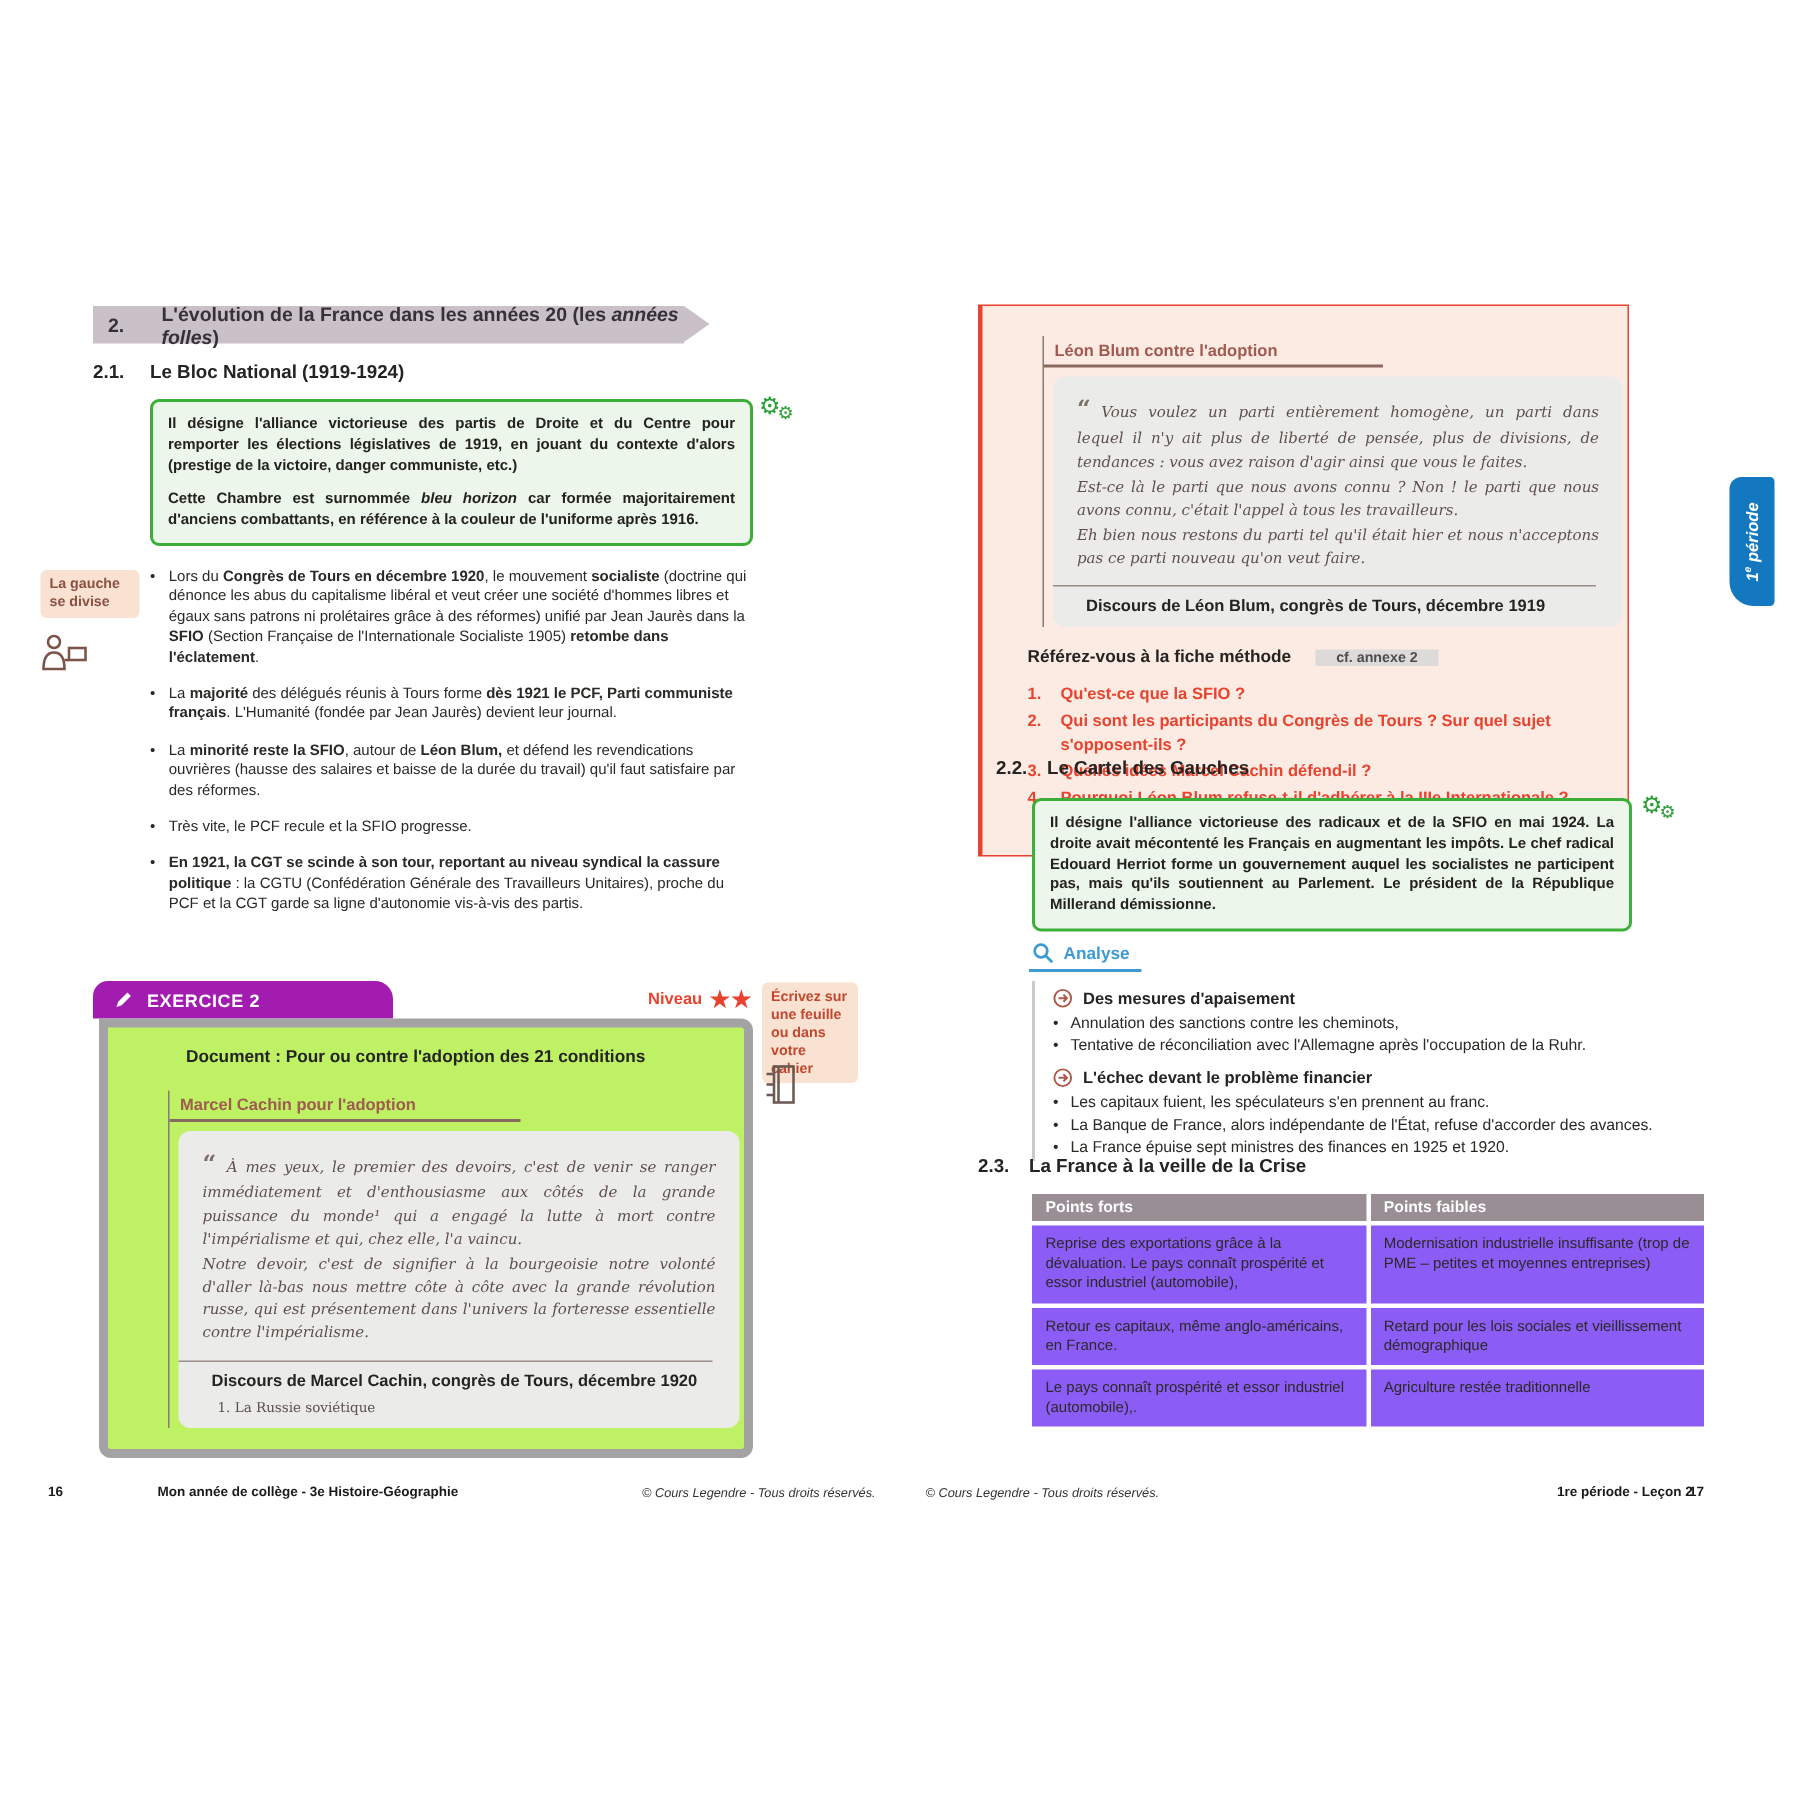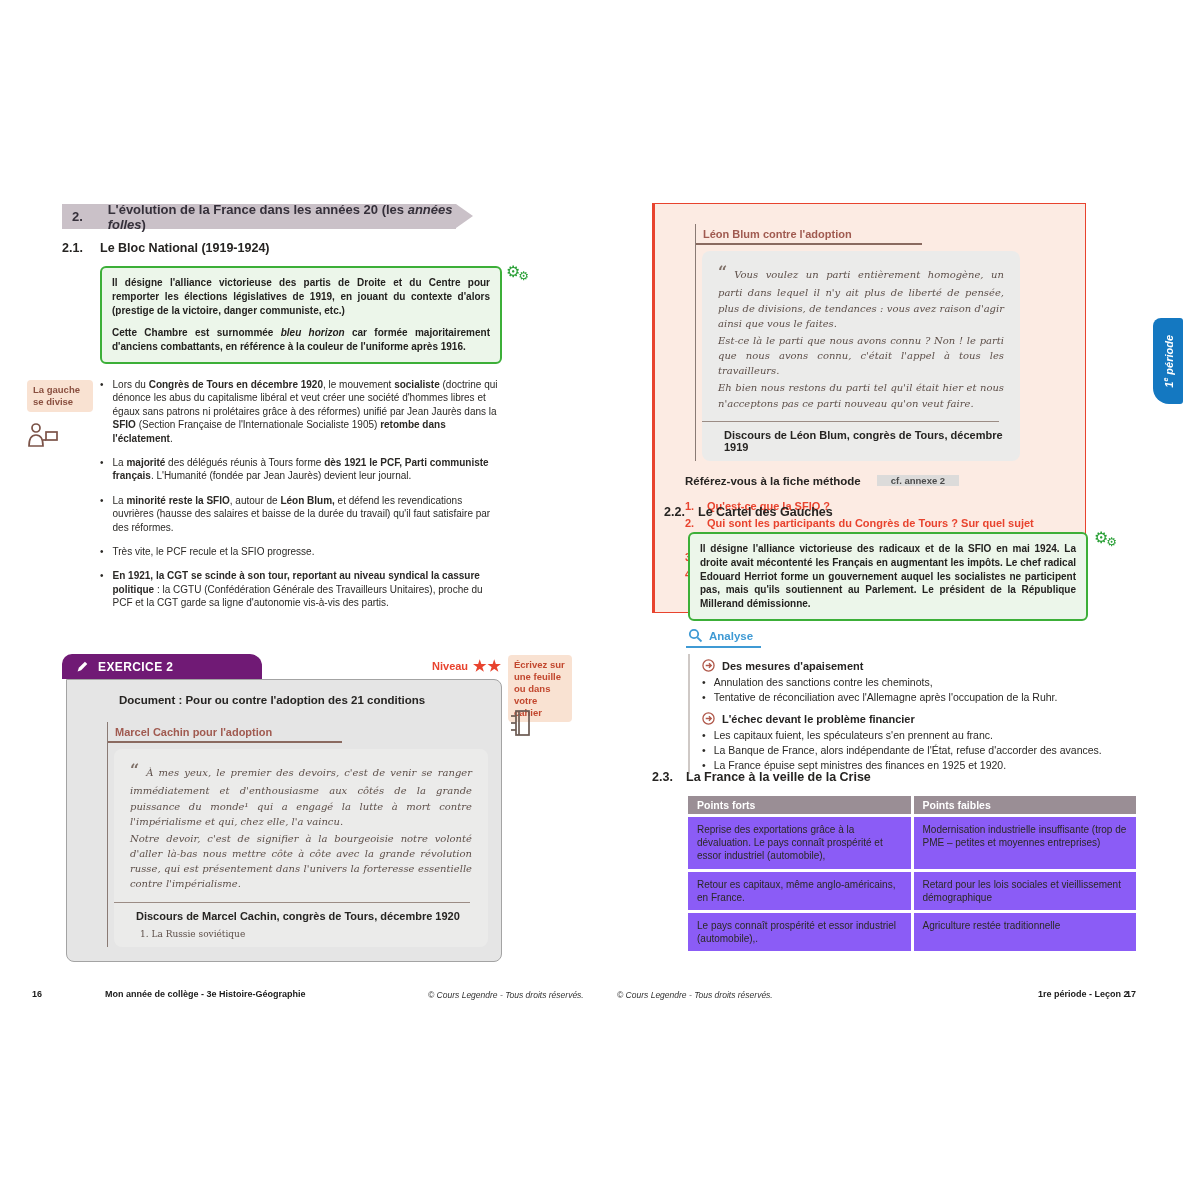--- a/index.html
+++ b/index.html
@@ -36,36 +36,36 @@
   .note.brown { color:#8a5040; }
   .note.red { color:#c2472e; }
 
   
   .bullets { left:100px; top:378px; width:404px; font-size:10px; line-height:1.34; }
   .bullets li { list-style:none; display:flex; gap:9px; margin-bottom:11px; }
   .bullets .dot { flex:none; font-size:10px; }
   .bullets .btxt { text-align:left; }
 
   
-  .ex-tab { left:62px; top:654px; width:200px; height:25px; background:#701a75;
+  .ex-tab { left:62px; top:654px; width:200px; height:25px; background:#a21caf;
             border-radius:10px 12px 0 0; display:flex; align-items:center; gap:9px;
             padding-left:14px; color:#fff; font-size:12px; font-weight:bold; letter-spacing:.4px; }
   .niveau { left:420px; top:657px; width:82px; display:flex; align-items:center; gap:5px;
             justify-content:flex-end; color:#e8432e; font-weight:bold; font-size:11px; }
   .niveau .stars { font-size:15px; letter-spacing:1px; }
-  .ex-body { left:66px; top:679px; width:436px; min-height:236px; background:#e5e5e5;
-             border:1px solid #a3a3a3; border-radius:0 8px 8px 8px; padding:12px 14px 14px 40px; }
+  .ex-body { left:66px; top:679px; width:436px; min-height:236px; background:#bef264;
+             border:6px solid #a3a3a3; border-radius:0 8px 8px 8px; padding:12px 14px 14px 40px; }
   .doc-title { font-size:11.5px; font-weight:bold; margin:2px 0 16px 12px; color:#262422; }
 
   .doc-block { border-left:1px solid #8a7a74; padding-left:0; }
   .doc-block .dtitle { display:inline-block; color:#a05a50; font-weight:bold; font-size:11px;
              padding:0 70px 3px 7px; border-bottom:2px solid #8a6a60; }
   .quote-box { margin:6px 0 0 6px; background:#ebebea; border-radius:8px;
                padding:10px 16px 8px 16px; width:374px; }
-  .quote-box.w2 { width:318px; }
+  .quote-box.w2 { width:380px; }
   .qtext { font-family:"DejaVu Serif", serif; font-style:italic; font-size:10px;
            line-height:1.52; color:#5d4f49; text-align:justify; }
   .qtext p + p { margin-top:2px; }
   .qmark { font-family:"DejaVu Serif", serif; font-size:16px; font-weight:bold;
            color:#7d6e66; margin-right:7px; font-style:normal; }
   .qdiv { border-top:1px solid #9b8c85; margin:10px 0 7px -16px; width:104%; }
   .qsource { font-family:"Liberation Sans", sans-serif; font-style:normal; font-weight:bold;
              font-size:11px; color:#262422; padding-left:6px; }
   .qfoot { font-family:"DejaVu Serif", serif; font-size:9px; color:#5d4f49;
            margin-top:7px; padding-left:10px; }

